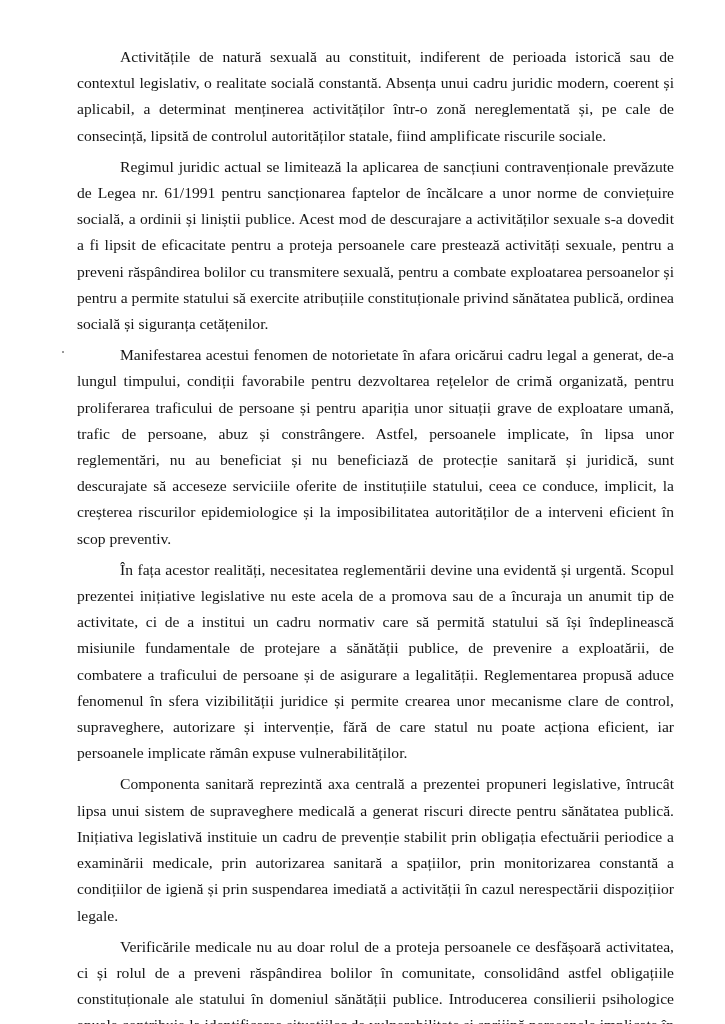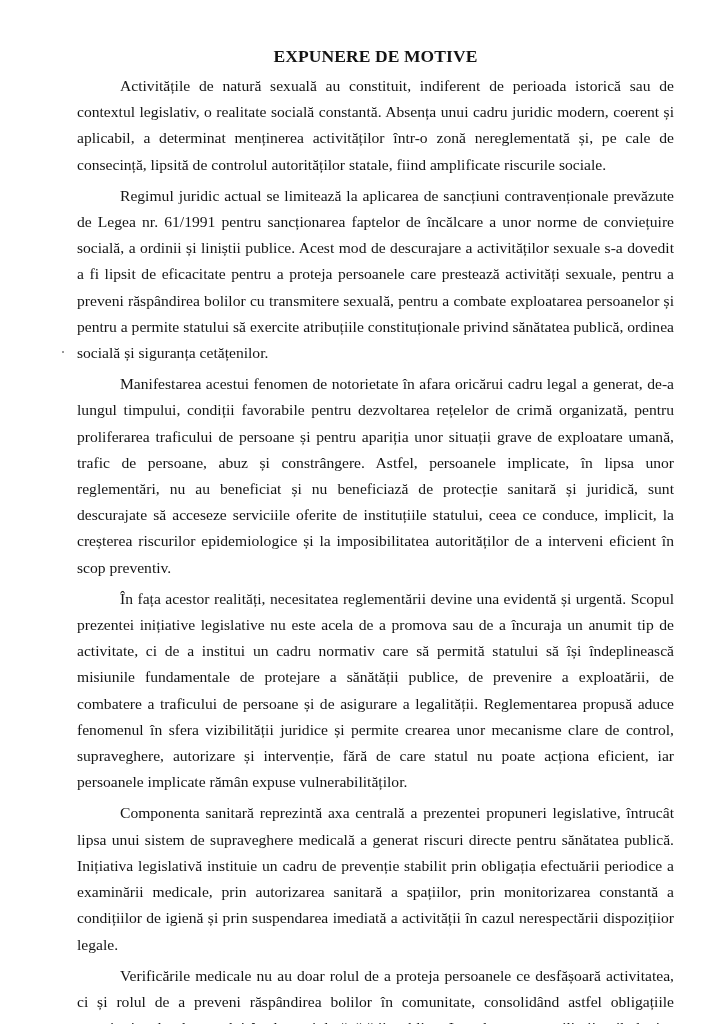--- a/index.html
+++ b/index.html
@@ -16,21 +16,20 @@
   .para {
     text-align: justify; text-indent: 43px; margin: 0 0 5px 0;
     hyphens: none;
   }
   .speck { position: absolute; width: 2px; height: 2px; background: #777; border-radius: 1px; }
 </style>
 </head>
 <body>
 
 <div class="page">
-  <h1 class="title">EXPUNERE DE MOTIVE</h1>
   <p class="para">Activitățile de natură sexuală au constituit, indiferent de perioada istorică sau de contextul legislativ, o realitate socială constantă. Absența unui cadru juridic modern, coerent și aplicabil, a determinat menținerea activităților într-o zonă nereglementată și, pe cale de consecință, lipsită de controlul autorităților statale, fiind amplificate riscurile sociale.</p>
   <p class="para">Regimul juridic actual se limitează la aplicarea de sancțiuni contravenționale prevăzute de Legea nr. 61/1991 pentru sancționarea faptelor de încălcare a unor norme de conviețuire socială, a ordinii și liniștii publice. Acest mod de descurajare a activităților sexuale s-a dovedit a fi lipsit de eficacitate pentru a proteja persoanele care prestează activități sexuale, pentru a preveni răspândirea bolilor cu transmitere sexuală, pentru a combate exploatarea persoanelor și pentru a permite statului să exercite atribuțiile constituționale privind sănătatea publică, ordinea socială și siguranța cetățenilor.</p>
   <p class="para">Manifestarea acestui fenomen de notorietate în afara oricărui cadru legal a generat, de-a lungul timpului, condiții favorabile pentru dezvoltarea rețelelor de crimă organizată, pentru proliferarea traficului de persoane și pentru apariția unor situații grave de exploatare umană, trafic de persoane, abuz și constrângere. Astfel, persoanele implicate, în lipsa unor reglementări, nu au beneficiat și nu beneficiază de protecție sanitară și juridică, sunt descurajate să acceseze serviciile oferite de instituțiile statului, ceea ce conduce, implicit, la creșterea riscurilor epidemiologice și la imposibilitatea autorităților de a interveni eficient în scop preventiv.</p>
   <p class="para">În fața acestor realități, necesitatea reglementării devine una evidentă și urgentă. Scopul prezentei inițiative legislative nu este acela de a promova sau de a încuraja un anumit tip de activitate, ci de a institui un cadru normativ care să permită statului să își îndeplinească misiunile fundamentale de protejare a sănătății publice, de prevenire a exploatării, de combatere a traficului de persoane și de asigurare a legalității. Reglementarea propusă aduce fenomenul în sfera vizibilității juridice și permite crearea unor mecanisme clare de control, supraveghere, autorizare și intervenție, fără de care statul nu poate acționa eficient, iar persoanele implicate rămân expuse vulnerabilităților.</p>
   <p class="para">Componenta sanitară reprezintă axa centrală a prezentei propuneri legislative, întrucât lipsa unui sistem de supraveghere medicală a generat riscuri directe pentru sănătatea publică. Inițiativa legislativă instituie un cadru de prevenție stabilit prin obligația efectuării periodice a examinării medicale, prin autorizarea sanitară a spațiilor, prin monitorizarea constantă a condițiilor de igienă și prin suspendarea imediată a activității în cazul nerespectării dispozițiior legale.</p>
   <p class="para">Verificările medicale nu au doar rolul de a proteja persoanele ce desfășoară activitatea, ci și rolul de a preveni răspândirea bolilor în comunitate, consolidând astfel obligațiile constituționale ale statului în domeniul sănătății publice. Introducerea consilierii psihologice anuale contribuie la identificarea situațiilor de vulnerabilitate și sprijină persoanele implicate în aceste activități.</p>
 </div>
 <div class="speck" style="left:62px;top:351px;"></div>
 
 </body></html>

